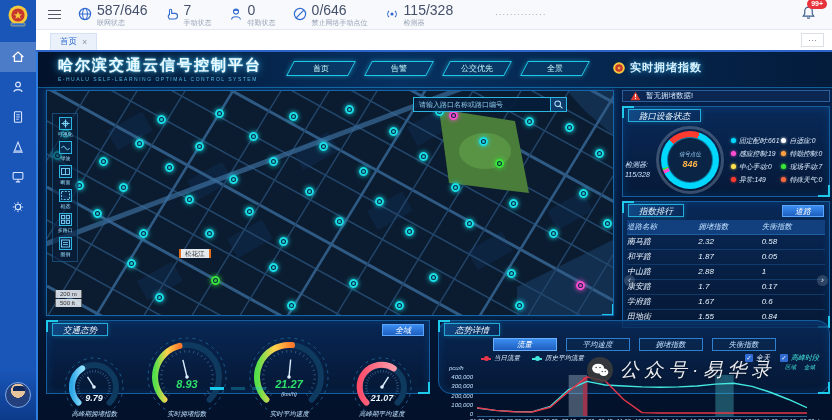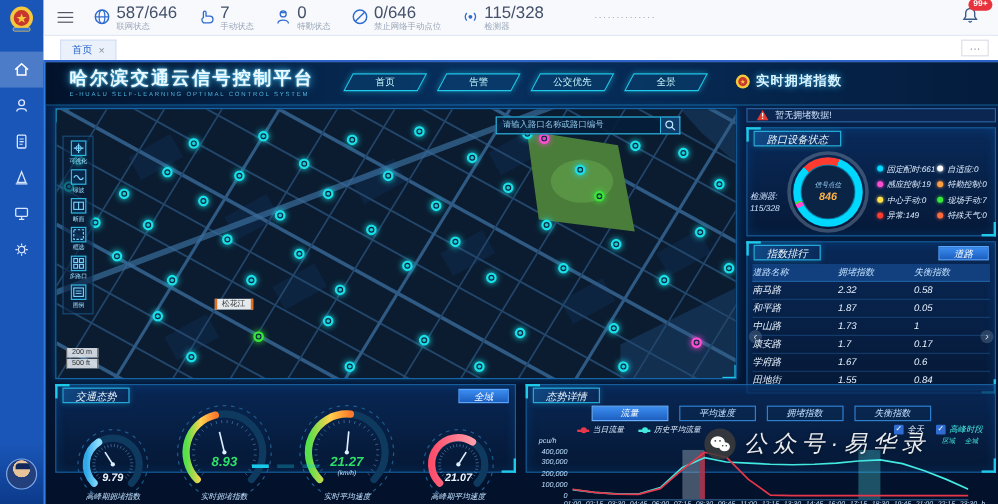--- a/index.html
+++ b/index.html
@@ -78,21 +78,21 @@
   .dev-legend{flex:1;display:grid;grid-template-columns:1fr 1fr;align-content:center;gap:3px 2px;padding:2px 2px 2px 4px;}
   .lg-item{display:flex;align-items:center;gap:3px;font-size:6.8px;color:#dfeeff;white-space:nowrap;}
   .lg-dot{width:5px;height:5px;border-radius:50%;flex-shrink:0;}
   .rank-table{margin:3px 4px 2px 4px;}
   .rt-row{display:grid;grid-template-columns:36% 32% 32%;font-size:8px;color:#eaf4ff;height:15px;line-height:13px;border-bottom:1px solid rgba(40,110,180,.35);}
   .rt-head{background:#123f7d;color:#bfe0ff;font-size:7.5px;border-bottom:1px solid #1d5fa0;}
   .rk-arrow{position:absolute;top:58%;width:11px;height:11px;border-radius:50%;background:rgba(180,195,210,.22);color:#d6dee8;font-size:9px;line-height:10px;text-align:center;cursor:pointer;z-index:4;}
   
   .bpanel{position:absolute;top:268px;height:74px;}
   .p-traffic{left:8px;width:384px;}
-  .p-detail{left:400px;width:392px;}
+  .p-detail{left:400px;width:392px;border-radius:13px;}
   .gauges{display:flex;justify-content:space-around;align-items:flex-end;padding:0 6px;}
   .gauge{display:flex;flex-direction:column;align-items:center;}
   .gauge .glabel{font-size:6.5px;color:#bfe0ff;margin-top:-2px;white-space:nowrap;}
   .gdashes{position:absolute;bottom:3px;left:50%;transform:translateX(-50%);display:flex;gap:7px;}
   .gdashes span{width:14px;height:3px;background:#19c9e9;cursor:pointer;}
   .gdashes span.dim{opacity:.3;}
   .d-tabs{display:flex;justify-content:center;gap:9px;margin-top:2px;}
   .d-tab{width:64px;height:13px;border:1px solid #2d7fd0;background:rgba(10,40,80,.6);color:#bfe0ff;font-size:7.5px;text-align:center;line-height:12px;cursor:pointer;}
   .d-tab.active{background:linear-gradient(180deg,#3b8df0,#1d5fc0);color:#fff;border-color:#6ab0ff;}
   .d-meta{position:relative;height:13px;margin-top:2px;}
@@ -535,21 +535,21 @@
                 <span>2.32</span>
                 <span>0.58</span>
               </div>
               <div class="rt-row">
                 <span>和平路</span>
                 <span>1.87</span>
                 <span>0.05</span>
               </div>
               <div class="rt-row">
                 <span>中山路</span>
-                <span>1.73</span>
+                <span>2.88</span>
                 <span>1</span>
               </div>
               <div class="rt-row">
                 <span>康安路</span>
                 <span>1.7</span>
                 <span>0.17</span>
               </div>
               <div class="rt-row">
                 <span>学府路</span>
                 <span>1.67</span>

